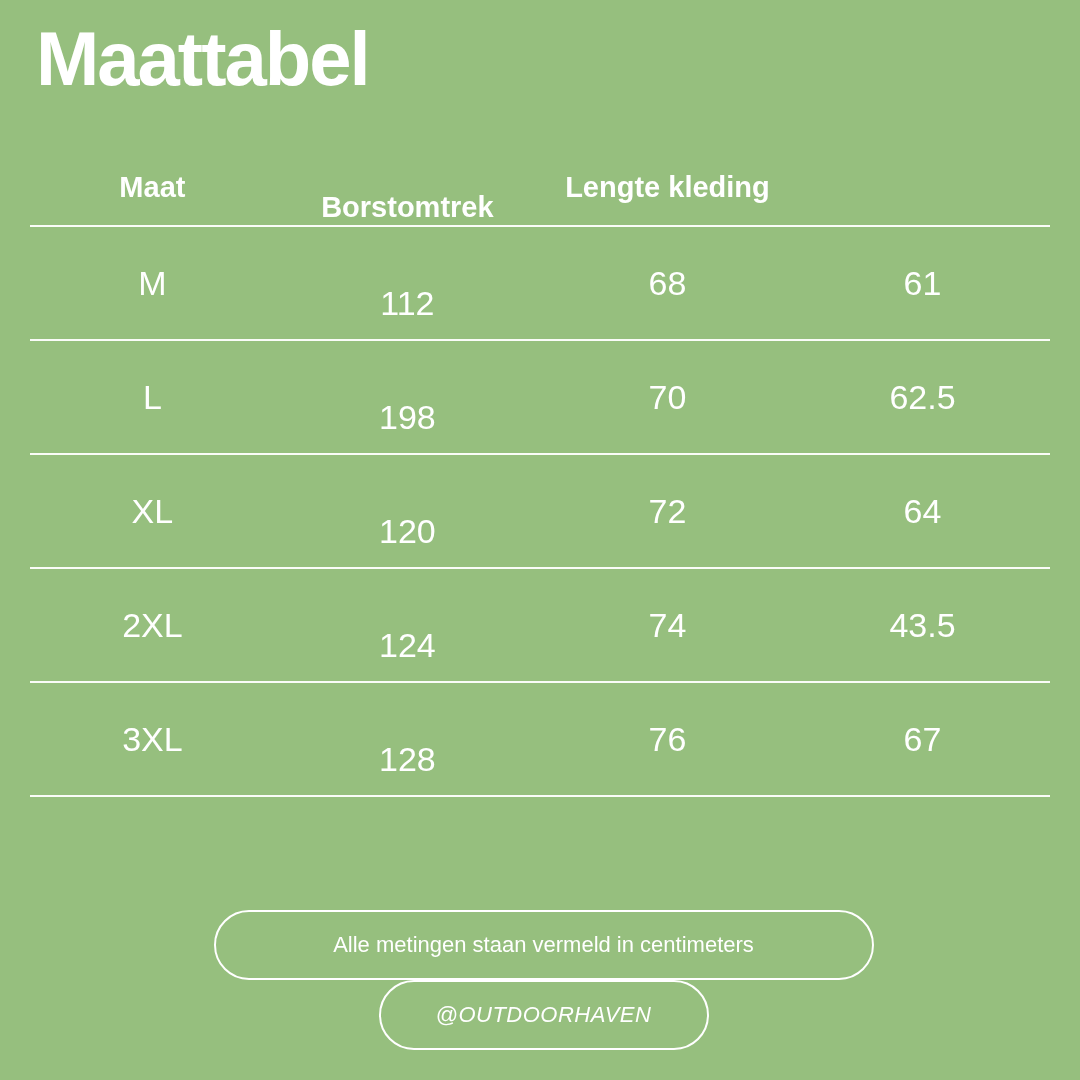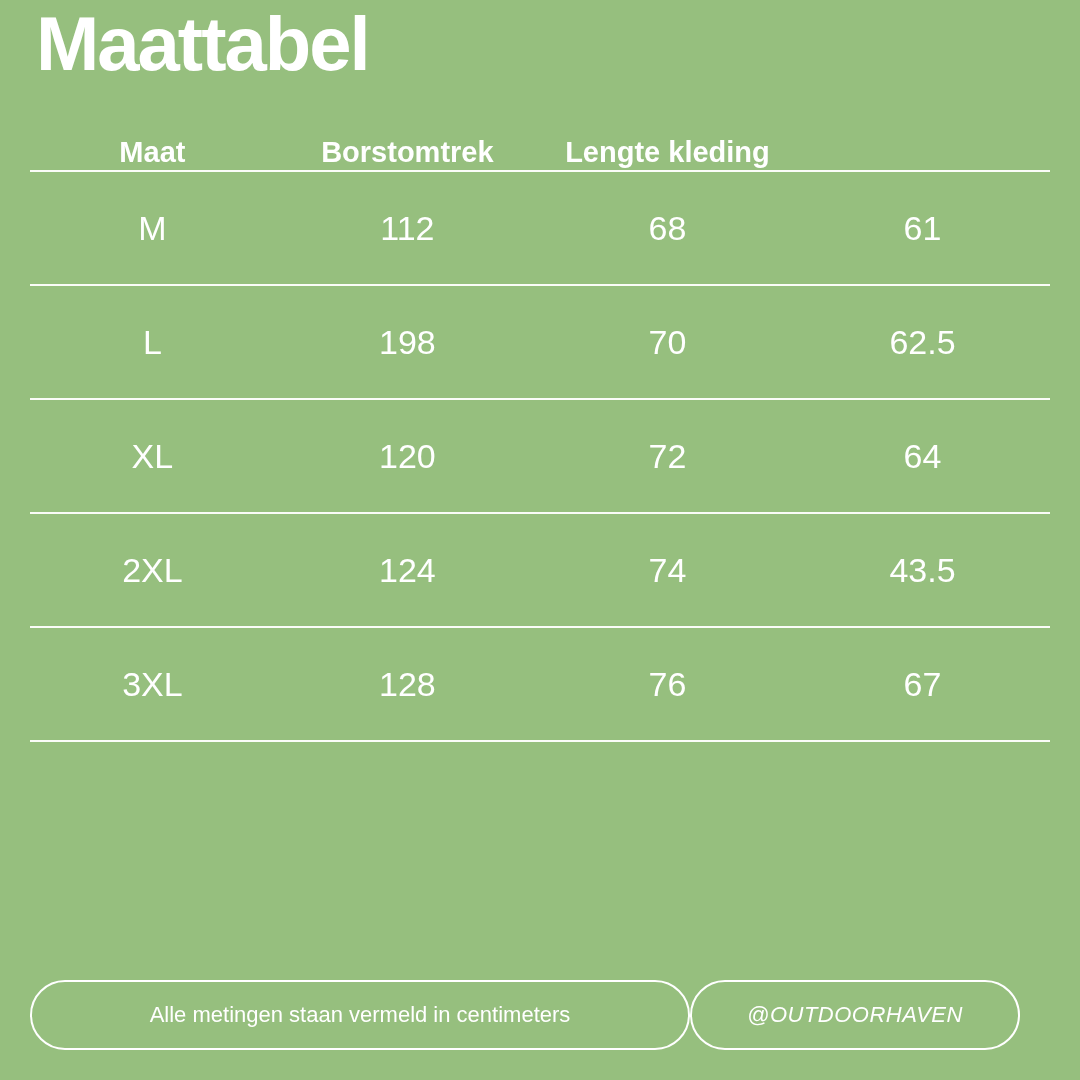--- a/index.html
+++ b/index.html
@@ -19,21 +19,21 @@
     width: 1080px;
     height: 1080px;
     box-sizing: border-box;
     padding: 0 30px;
   }
   .title {
     font-size: 76px;
     font-weight: bold;
     letter-spacing: -2px;
     line-height: 1;
-    padding-top: 6px;
+    padding-top: 21px;
     padding-left: 6px;
     margin: 0;
     color: #ffffff;
   }
   .table {
     margin-top: 52px;
     width: 1020px;
   }
   .row {
     display: flex;
@@ -41,21 +41,21 @@
     width: 100%;
   }
   .head-row {
     padding-bottom: 0;
   }
   .cell {
     text-align: center;
     box-sizing: border-box;
   }
   .c0 { width: 24%; }
-  .c1 { width: 26%; }
+  .c1 { width: 26%; margin-top: 40px; }
   .c2 { width: 25%; }
   .c3 { width: 25%; }
   .head-row .cell {
     font-size: 29px;
     font-weight: bold;
     line-height: 1.25;
   }
   .body-row {
     height: 112px;
   }
@@ -70,20 +70,21 @@
     opacity: 0.95;
   }
   .footer {
     position: absolute;
     left: 30px;
     right: 23px;
     bottom: 30px;
     display: flex;
     justify-content: flex-start;
     align-items: center;
+    flex-direction: column;
   }
   .pill {
     border: 2px solid #ffffff;
     border-radius: 40px;
     height: 70px;
     display: flex;
     align-items: center;
     justify-content: center;
     font-size: 22px;
     color: #ffffff;

